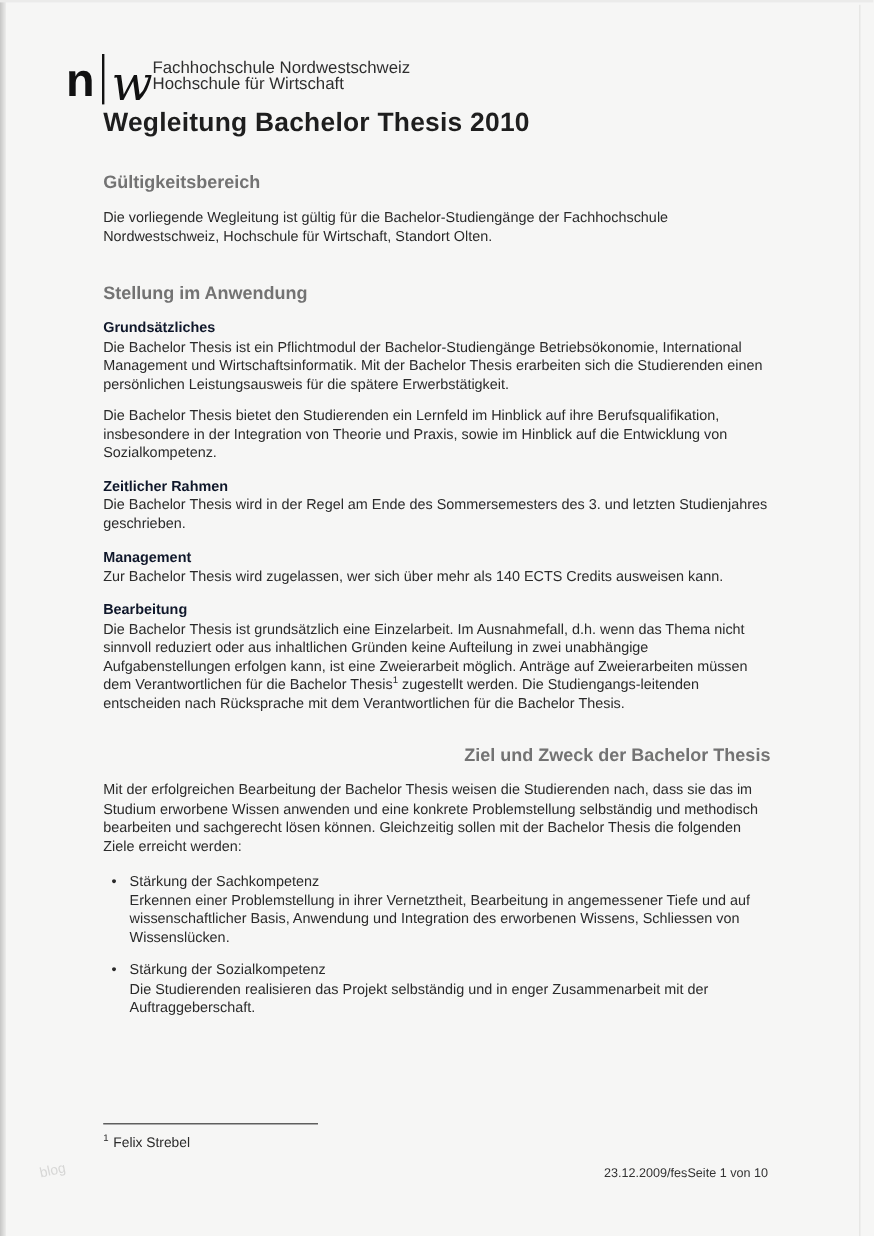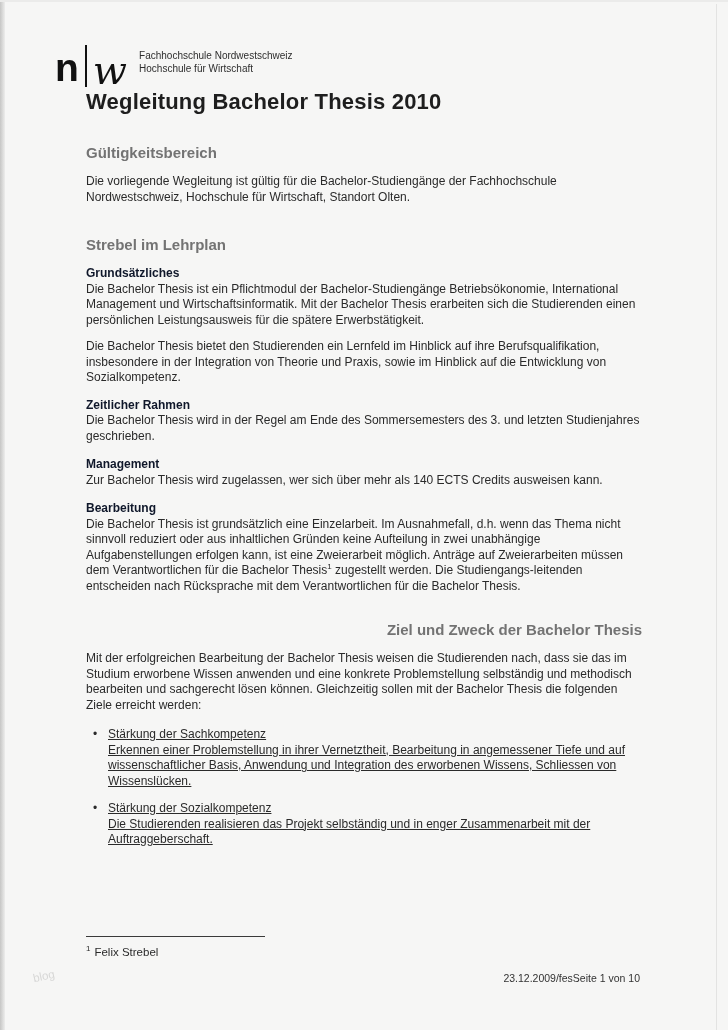--- a/index.html
+++ b/index.html
@@ -39,22 +39,22 @@
   .logo-bar {
     width: 2px; height: 42px; background: #111;
     margin: 0 6px; margin-bottom: -3px;
   }
   .logo-w {
     font-family: "DejaVu Serif", serif; font-style: italic;
     font-size: 40px; line-height: 32px; color: #111;
     margin-bottom: -2px;
   }
   .logo-text {
-    margin-left: 12px; margin-bottom: 9px;
-    font-size: 10px; line-height: 12.5px; color: #2e2e2e;
+    margin-left: 0; margin-bottom: 9px;
+    font-size: 14px; line-height: 12.5px; color: #2e2e2e;
   }
 
   
   .content {
     position: absolute; left: 86px; top: 0; width: 556px;
     font-size: 12px; line-height: 15.5px;
   }
   h1, h2, h3, p { margin: 0; padding: 0; }
   h1.doc-title {
     margin-top: 91px;
@@ -73,21 +73,21 @@
   .mt11 { margin-top: 11px; }
   .mt13 { margin-top: 13px; }
   sup.fn-ref { font-size: 8px; line-height: 0; vertical-align: super; }
 
   
   .bullets { margin: 0; padding: 0; list-style: none; }
   .bullet-item { display: flex; }
   .bullet-item.first { margin-top: 14px; }
   .bullet-item.next { margin-top: 12px; }
   .bullet-dot { width: 22px; flex: 0 0 22px; padding-left: 7px; box-sizing: border-box; }
-  .bullet-text { flex: 1; text-decoration: underline; }
+  .bullet-text { flex: 1; }
 
   
   .footnote { position: absolute; left: 86px; top: 936px; width: 556px; }
   .fn-rule { width: 179px; height: 1px; background: #3a3a3a; }
   .fn-text { margin-top: 5px; font-size: 11.5px; line-height: 14px; color: #2a2a2a; }
   .fn-text sup { font-size: 8px; margin-right: 4px; }
 
   
   .footer {
     position: absolute; left: 86px; top: 972px; width: 554px;
@@ -121,21 +121,21 @@
     </div>
   </header>
 
   <main class="content">
 
     <h1 class="doc-title">Wegleitung Bachelor Thesis 2010</h1>
 
     <h2 class="sec sec-1">Gültigkeitsbereich</h2>
     <p class="body mt12">Die vorliegende Wegleitung ist gültig für die Bachelor-Studiengänge der Fachhochschule Nordwestschweiz, Hochschule für Wirtschaft, Standort Olten.</p>
 
-    <h2 class="sec sec-2">Strebel im Lehrplan</h2>
+    <h2 class="sec sec-2">Stellung im Anwendung</h2>
 
     <div class="mt12">
       <h3 class="sub-h">Grundsätzliches</h3>
       <p class="body">Die Bachelor Thesis ist ein Pflichtmodul der Bachelor-Studiengänge Betriebsökonomie, International Management und Wirtschaftsinformatik. Mit der Bachelor Thesis erarbeiten sich die Studierenden einen persönlichen Leistungsausweis für die spätere Erwerbstätigkeit.</p>
     </div>
     <p class="body mt11">Die Bachelor Thesis bietet den Studierenden ein Lernfeld im Hinblick auf ihre Berufsqualifikation, insbesondere in der Integration von Theorie und Praxis, sowie im Hinblick auf die Entwicklung von Sozialkompetenz.</p>
 
     <div class="mt12">
       <h3 class="sub-h">Zeitlicher Rahmen</h3>
       <p class="body">Die Bachelor Thesis wird in der Regel am Ende des Sommersemesters des 3. und letzten Studienjahres geschrieben.</p>

